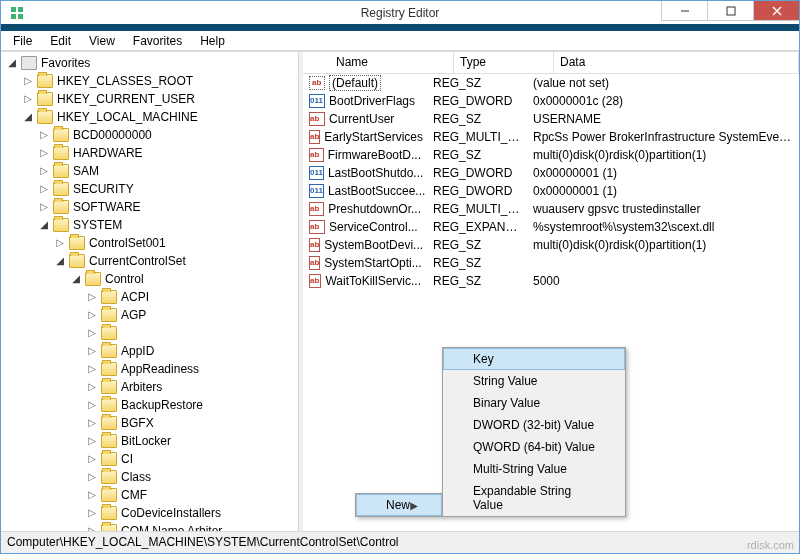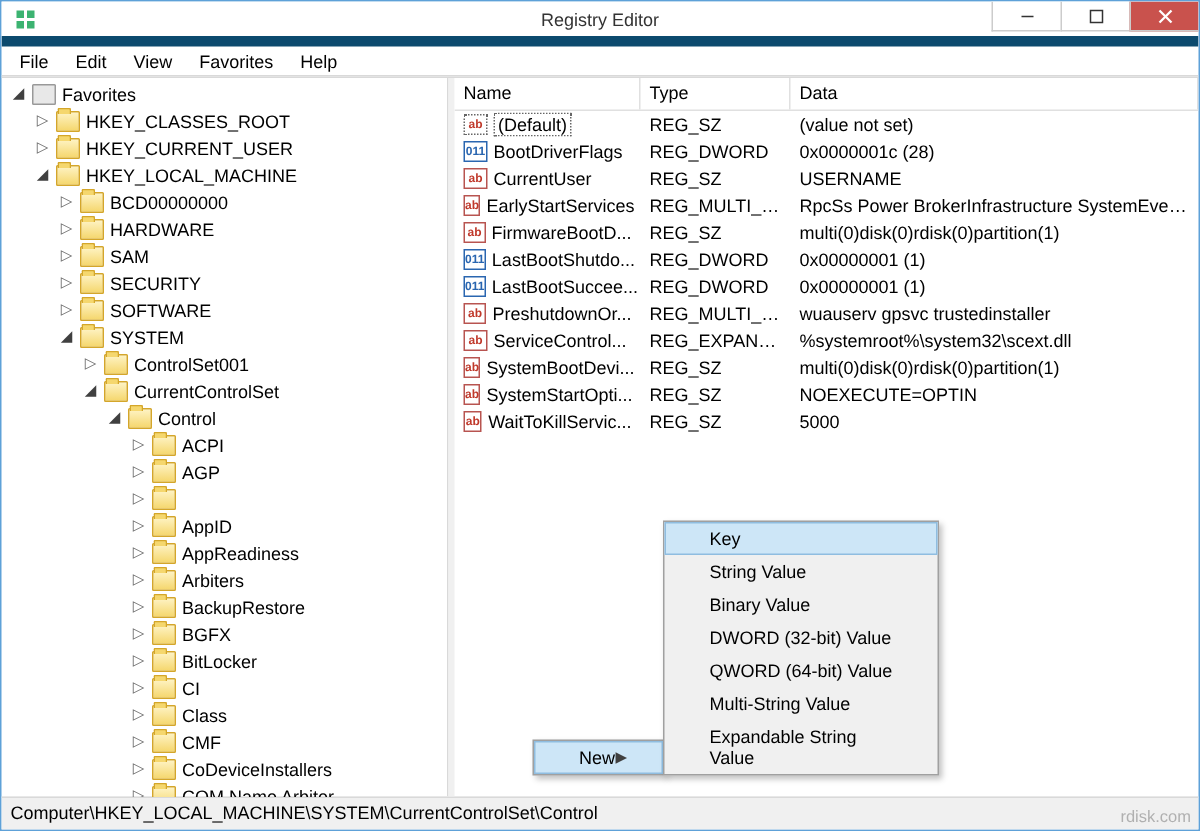--- a/index.html
+++ b/index.html
@@ -19,27 +19,27 @@
 .tree-node { white-space: nowrap; line-height: 18px; }
 .tree-row { display: flex; align-items: center; height: 18px; cursor: default; }
 .expander { width: 14px; height: 14px; display: inline-flex; align-items: center; justify-content: center; color: #6b6b6b; font-size: 10px; margin-right: 2px; }
 .expander.open { color: #404040; }
 .children { padding-left: 16px; }
 .folder-icon { width: 16px; height: 14px; margin-right: 4px; display: inline-block; background: linear-gradient(#fef3c4, #f5d76e); border: 1px solid #d4a62a; border-radius: 1px; position: relative; }
 .folder-icon::before { content: ""; position: absolute; top: -3px; left: 0; width: 7px; height: 3px; background: #f5d76e; border: 1px solid #d4a62a; border-bottom: none; border-radius: 1px 1px 0 0; }
 .computer-icon { width: 16px; height: 14px; margin-right: 4px; display: inline-block; background: #e8e8e8; border: 1px solid #999; border-radius: 1px; }
 .list-header { display: flex; height: 22px; background: #fff; border-bottom: 1px solid #e0e0e0; }
 .list-header div { padding: 3px 6px; border-right: 1px solid #e0e0e0; font-size: 12px; }
-.col-name { width: 124px; }
+.col-name { width: 124px; margin-left: 27px; }
 .col-type { width: 100px; }
 .col-data { flex: 1; }
 .list-body { flex: 1; overflow: hidden; }
 .list-row { display: flex; height: 18px; align-items: center; cursor: default; }
 .list-row > div { padding: 0 6px; white-space: nowrap; overflow: hidden; text-overflow: ellipsis; }
-.val-icon { width: 16px; height: 14px; margin-right: 4px; display: inline-block; border: 1px solid #b85450; background: #fff; position: relative; font-size: 8px; color: #c0392b; text-align: center; line-height: 12px; font-weight: bold; }
+.val-icon { width: 16px; height: 14px; margin-right: 4px; display: inline-block; border: 1px solid #b85450; background: #fff; position: relative; font-size: 8px; color: #c0392b; text-align: left; line-height: 12px; font-weight: bold; }
 .val-icon.bin { color: #2a66b0; border-color: #2a66b0; }
 .val-name { display: flex; align-items: center; width: 124px; }
 .val-name.default span { border: 1px dotted #666; padding: 0 2px; }
 .context-menu { position: absolute; background: #f0f0f0; border: 1px solid #a0a0a0; box-shadow: 2px 2px 4px rgba(0,0,0,0.25); font-size: 12px; z-index: 10; }
 .context-menu.parent { left: 52px; bottom: 14px; width: 88px; }
 .context-menu.sub { left: 139px; bottom: 14px; width: 184px; }
 .ctx-item { padding: 4px 24px 4px 30px; display: flex; justify-content: space-between; align-items: center; cursor: default; }
 .ctx-item.hover { background: #cde6f7; border: 1px solid #8fbde0; padding: 3px 23px 3px 29px; }
 .ctx-arrow { font-size: 10px; color: #404040; }
 .statusbar { height: 22px; border-top: 1px solid #d9d9d9; padding: 3px 6px; font-size: 12px; background: #f0f0f0; }
@@ -335,21 +335,20 @@
           </div>
           <div class="col-type">REG_SZ</div>
           <div class="col-data">multi(0)disk(0)rdisk(0)partition(1)</div>
         </div>
         <div class="list-row">
           <div class="val-name">
             <span class="val-icon">ab</span>
             <span>SystemStartOpti...</span>
           </div>
           <div class="col-type">REG_SZ</div>
-          <div class="col-data"> NOEXECUTE=OPTIN</div>
         </div>
         <div class="list-row">
           <div class="val-name">
             <span class="val-icon">ab</span>
             <span>WaitToKillServic...</span>
           </div>
           <div class="col-type">REG_SZ</div>
           <div class="col-data">5000</div>
         </div>
       </div>

